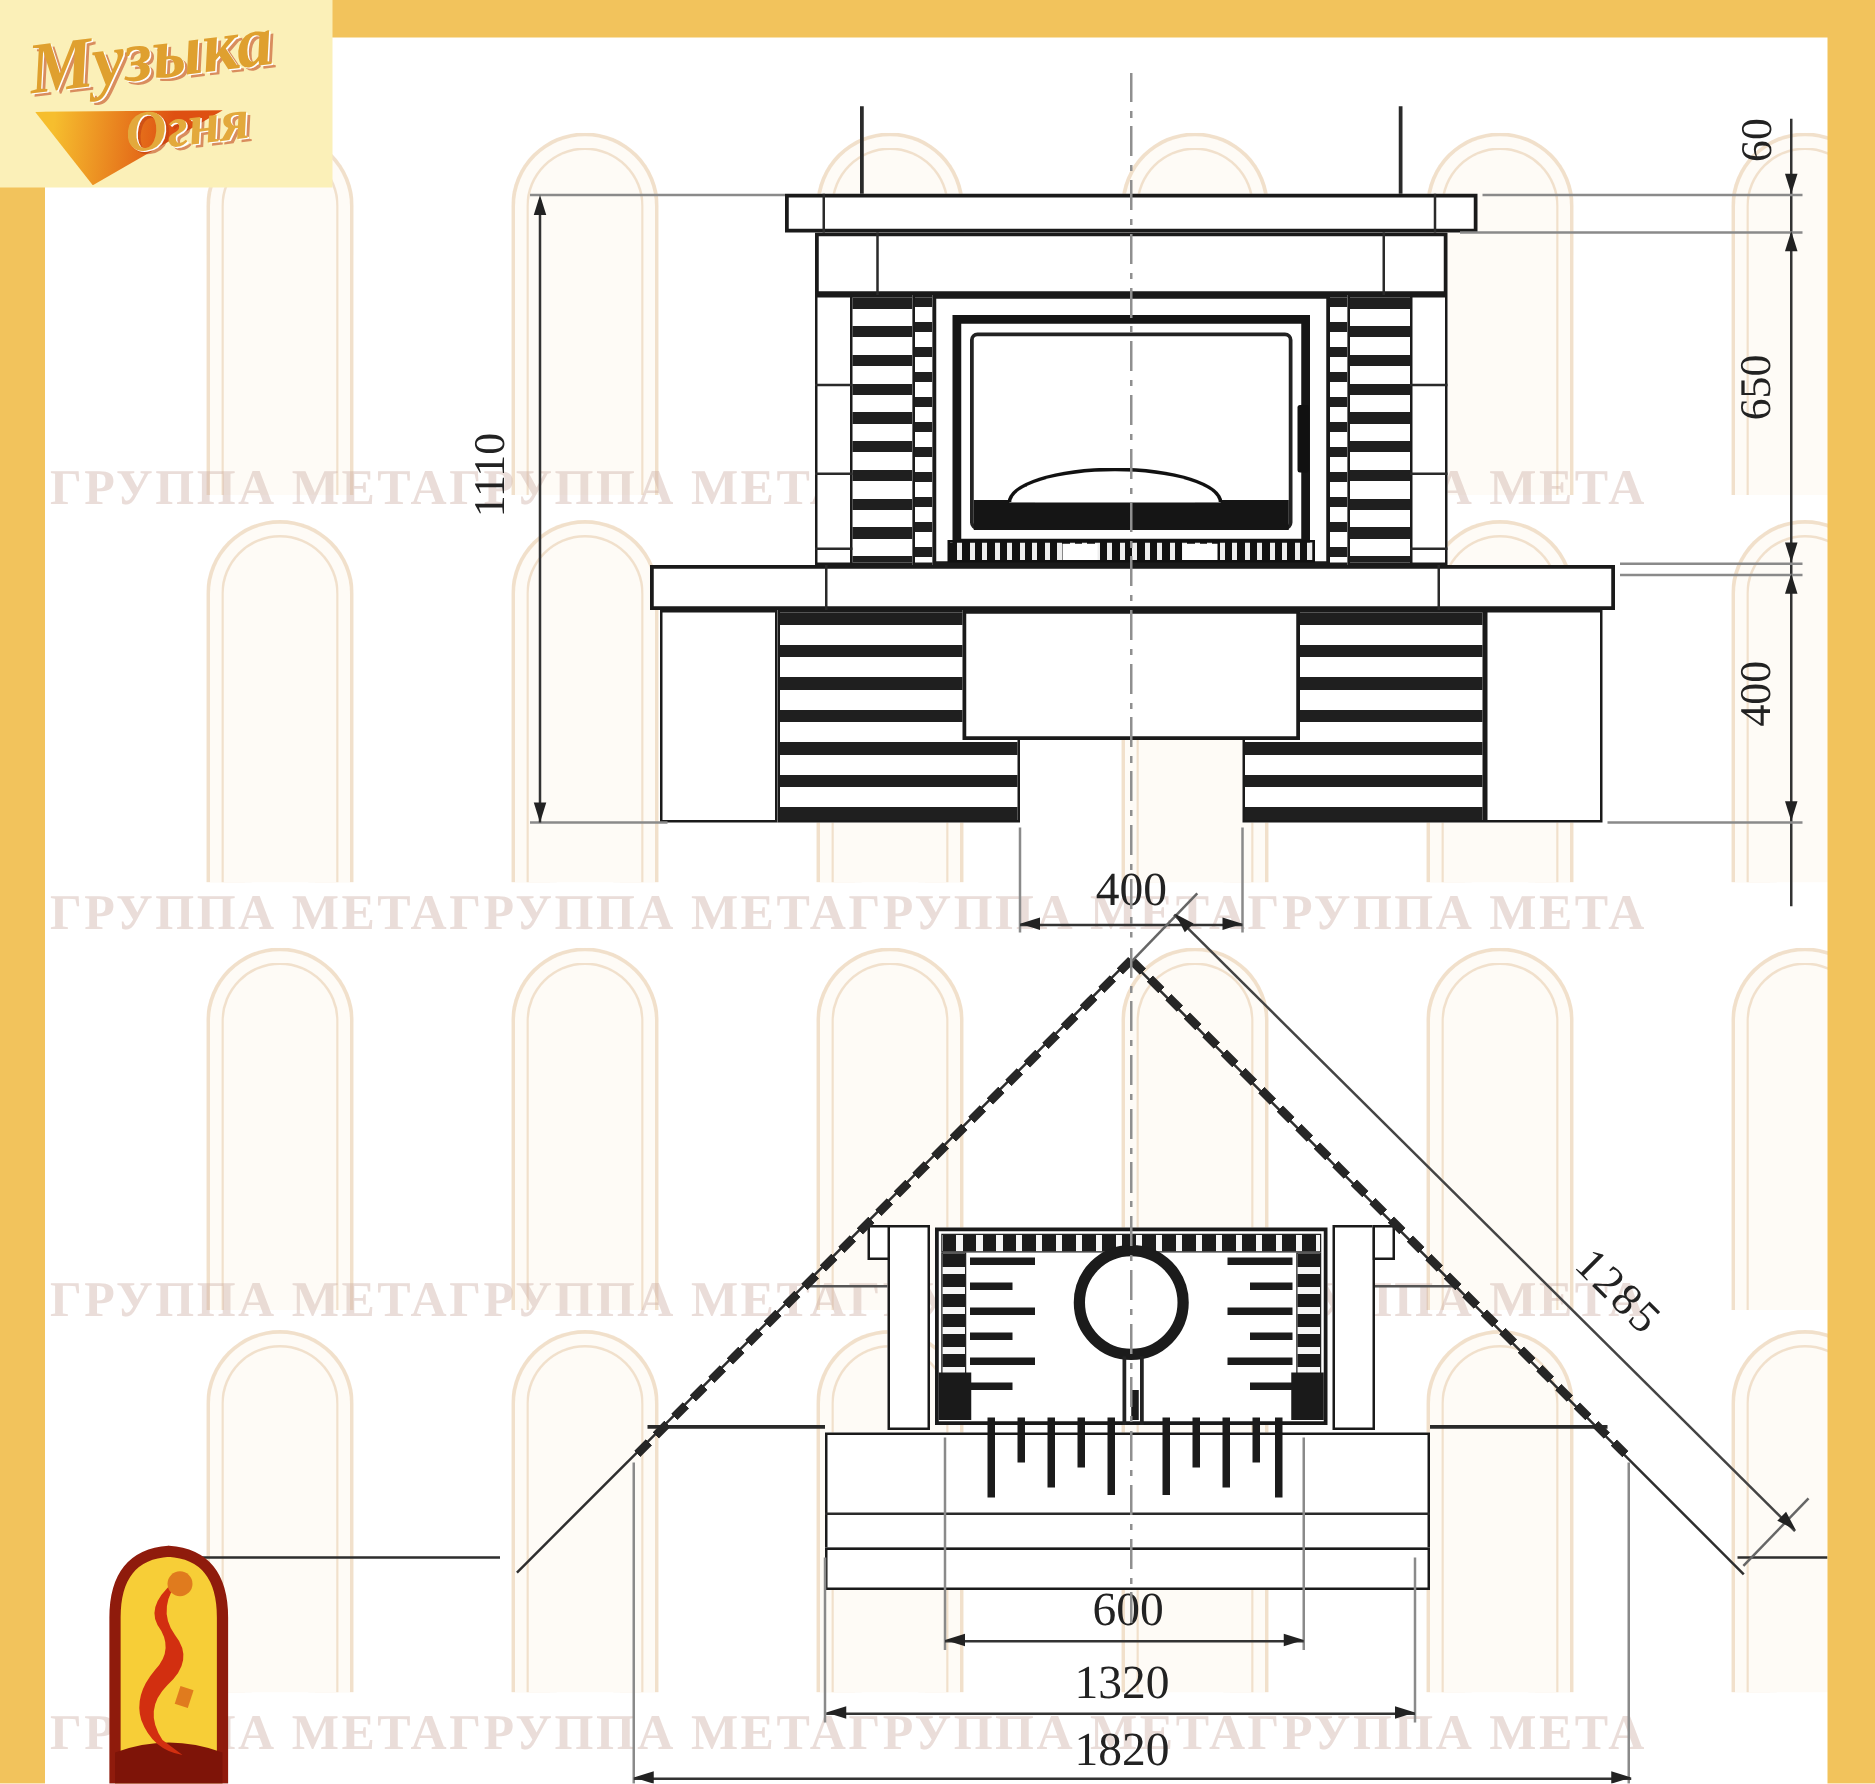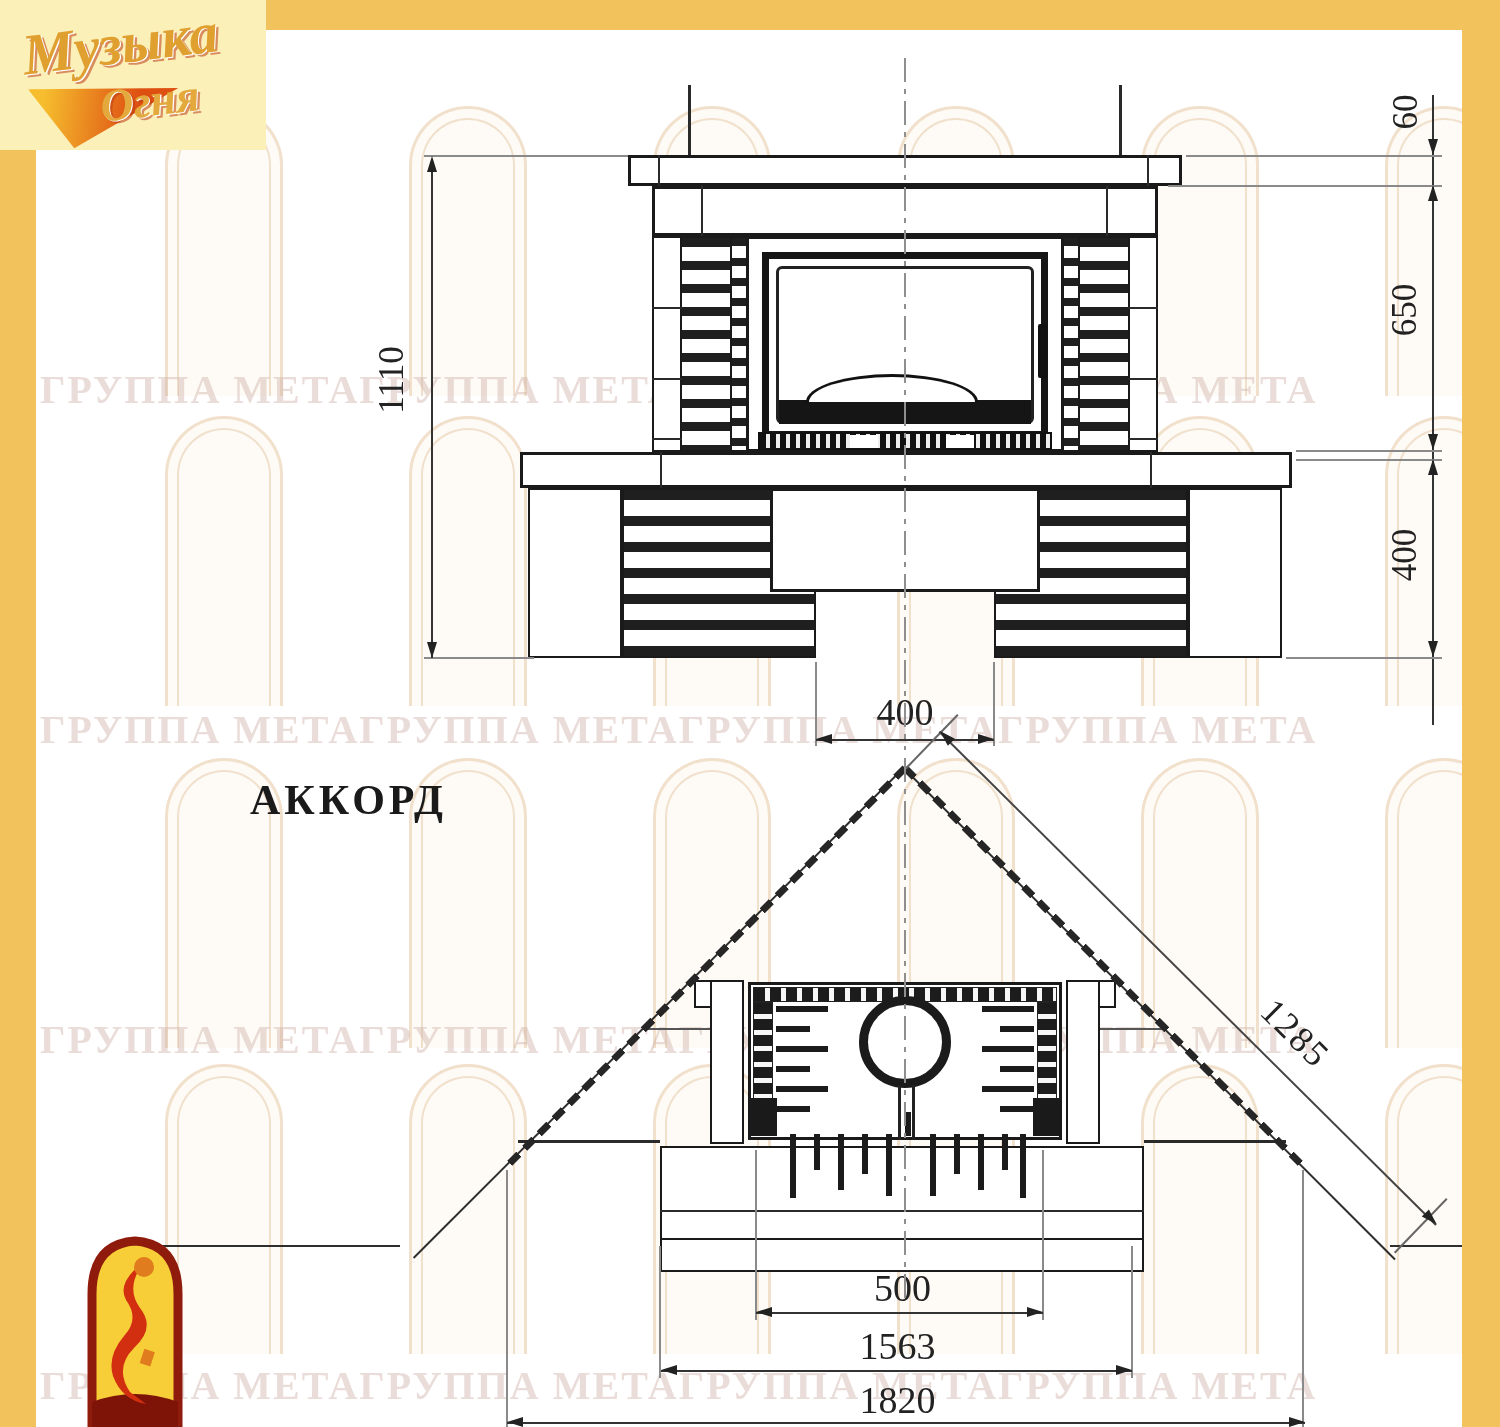--- a/index.html
+++ b/index.html
@@ -260,37 +260,36 @@
       <div style="position: absolute; box-sizing: border-box; left: 978px; top: 1134px; width: 6px; height: 56px; background: rgb(27, 27, 27);"></div>
       <div style="position: absolute; box-sizing: border-box; left: 1002px; top: 1134px; width: 6px; height: 36px; background: rgb(27, 27, 27);"></div>
       <div style="position: absolute; box-sizing: border-box; left: 1020px; top: 1134px; width: 6px; height: 64px; background: rgb(27, 27, 27);"></div>
     </div>
 
   <div class="a thin z9" style="left:755px;top:1150px;width:2px;height:170px;"></div>
   <div class="a thin z9" style="left:1042px;top:1150px;width:2px;height:170px;"></div>
   <div class="a z9" style="left:756px;top:1312px;width:287px;height:2px;background:#333;"></div>
   <div class="a arL z9" style="left:756px;top:1307px;"></div>
   <div class="a arR z9" style="left:1027px;top:1307px;"></div>
-  <div class="a dimlab z9" style="left:845px;top:1268px;width:115px;">500</div>
+  <div class="a dimlab z9" style="left:845px;top:1268px;width:115px;">600</div>
 
   <div class="a thin z9" style="left:659px;top:1246px;width:2px;height:132px;"></div>
   <div class="a thin z9" style="left:1131px;top:1246px;width:2px;height:132px;"></div>
   <div class="a z9" style="left:661px;top:1370px;width:471px;height:2px;background:#333;"></div>
   <div class="a arL z9" style="left:661px;top:1365px;"></div>
   <div class="a arR z9" style="left:1116px;top:1365px;"></div>
-  <div class="a dimlab z9" style="left:820px;top:1326px;width:155px;">1563</div>
+  <div class="a dimlab z9" style="left:820px;top:1326px;width:155px;">1320</div>
 
   <div class="a thin z9" style="left:506px;top:1170px;width:2px;height:257px;"></div>
   <div class="a thin z9" style="left:1302px;top:1170px;width:2px;height:257px;"></div>
   <div class="a z9" style="left:507px;top:1422px;width:798px;height:2px;background:#333;"></div>
   <div class="a arL z9" style="left:507px;top:1417px;"></div>
   <div class="a arR z9" style="left:1289px;top:1417px;"></div>
   <div class="a dimlab z9" style="left:820px;top:1380px;width:155px;">1820</div>
 
-  <div id="title" class="a" style="left:250px;top:776px;width:300px;">АККОРД</div>
 
   <div class="a frame" style="left:0;top:0;width:1500px;height:30px;"></div>
   <div class="a frame" style="left:0;top:0;width:36px;height:1427px;"></div>
   <div class="a frame" style="left:1462px;top:0;width:38px;height:1427px;"></div>
 
   <div class="a" style="left:0;top:0;width:266px;height:150px;background:#FBF0B8;z-index:31;">
     <div class="a" style="left:30px;top:84px;width:150px;height:62px;background:linear-gradient(100deg,#F6BE2E 10%,#DE5012 70%);clip-path:polygon(0 0,100% 15%,28% 100%);transform:rotate(-4deg);"></div>
     <div class="a" style="left:22px;top:10px;font-style:italic;font-weight:bold;font-size:58px;color:#DFA02F;transform:rotate(-7deg);text-shadow:1px 1px 0 #fff,3px 3px 0 rgba(190,60,20,0.55);">Музыка</div>
     <div class="a" style="left:100px;top:74px;font-style:italic;font-weight:bold;font-size:46px;color:#E3A93C;transform:rotate(-7deg);text-shadow:1px 1px 0 #fff,3px 3px 0 rgba(190,60,20,0.55);">Огня</div>
   </div>

